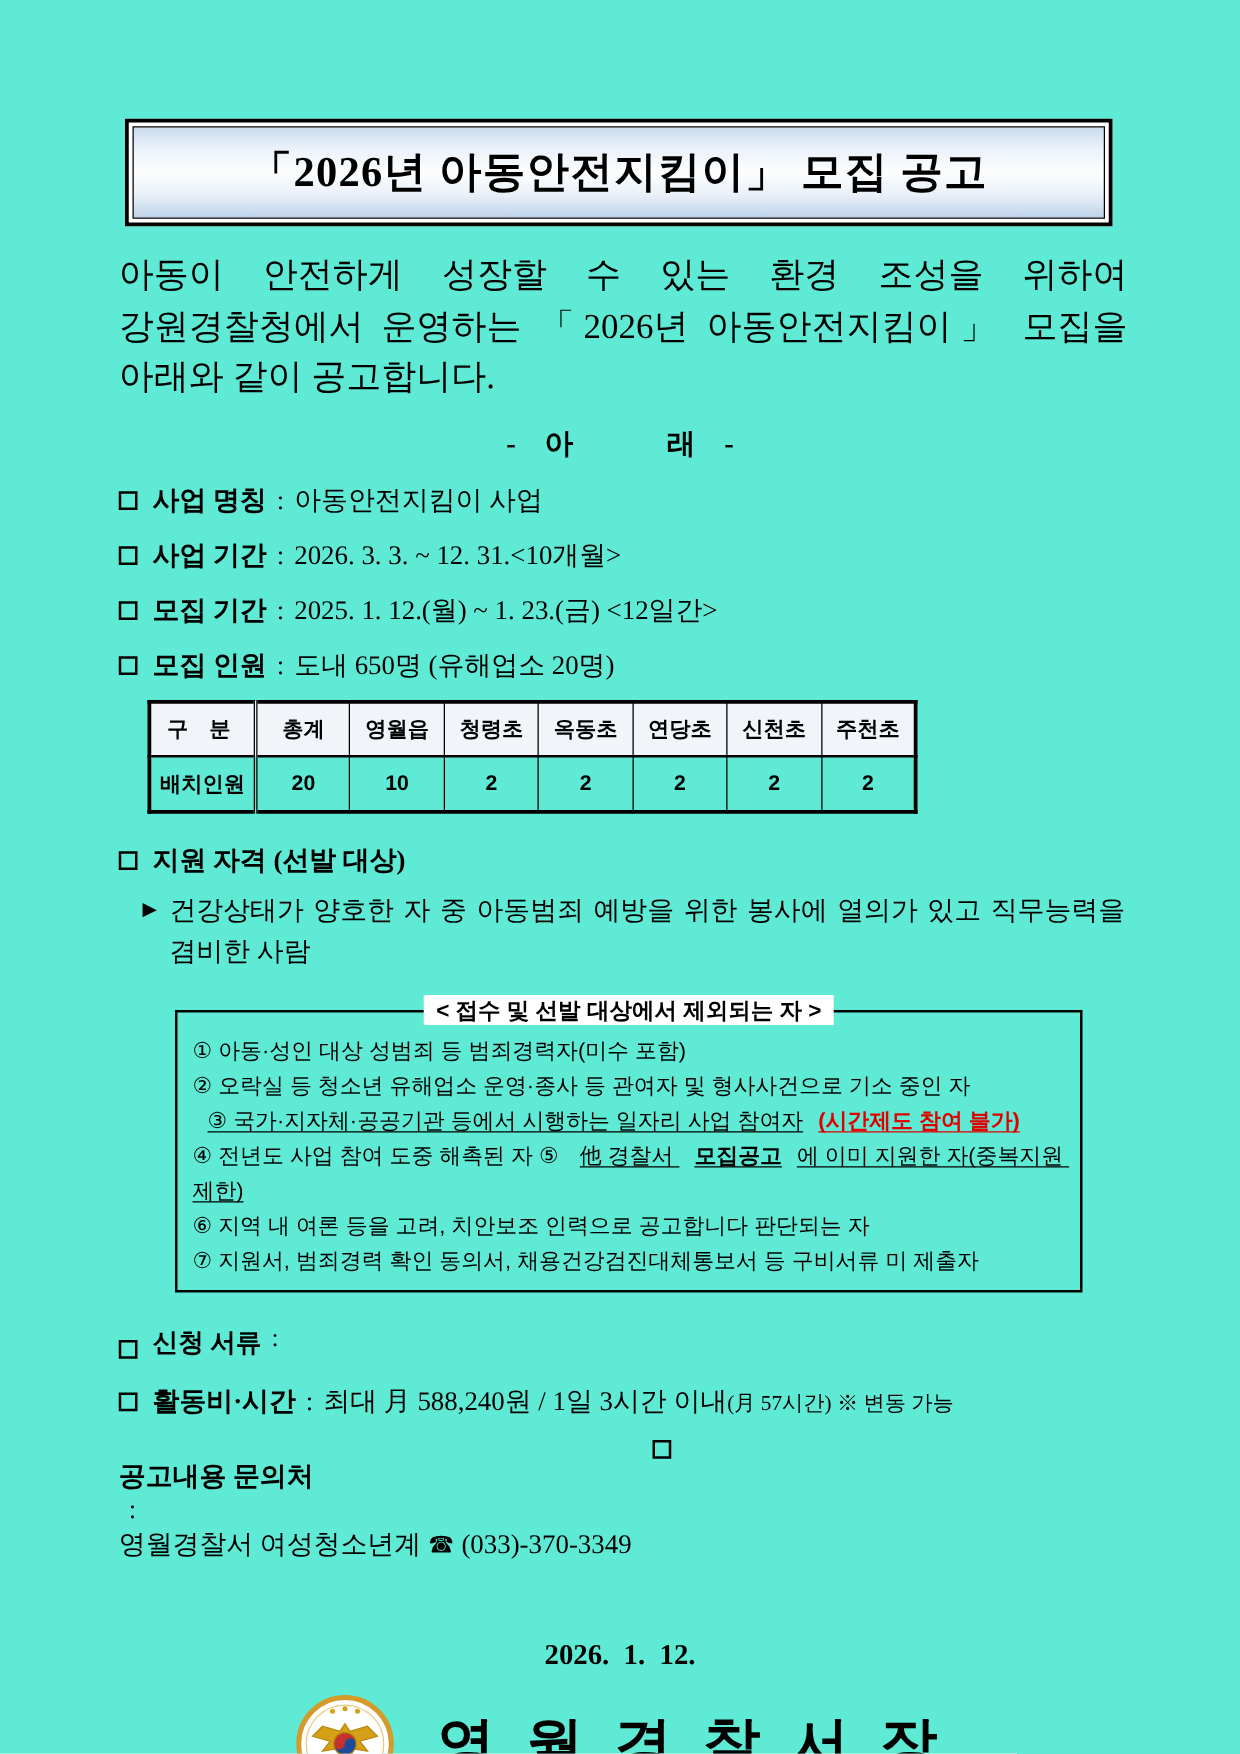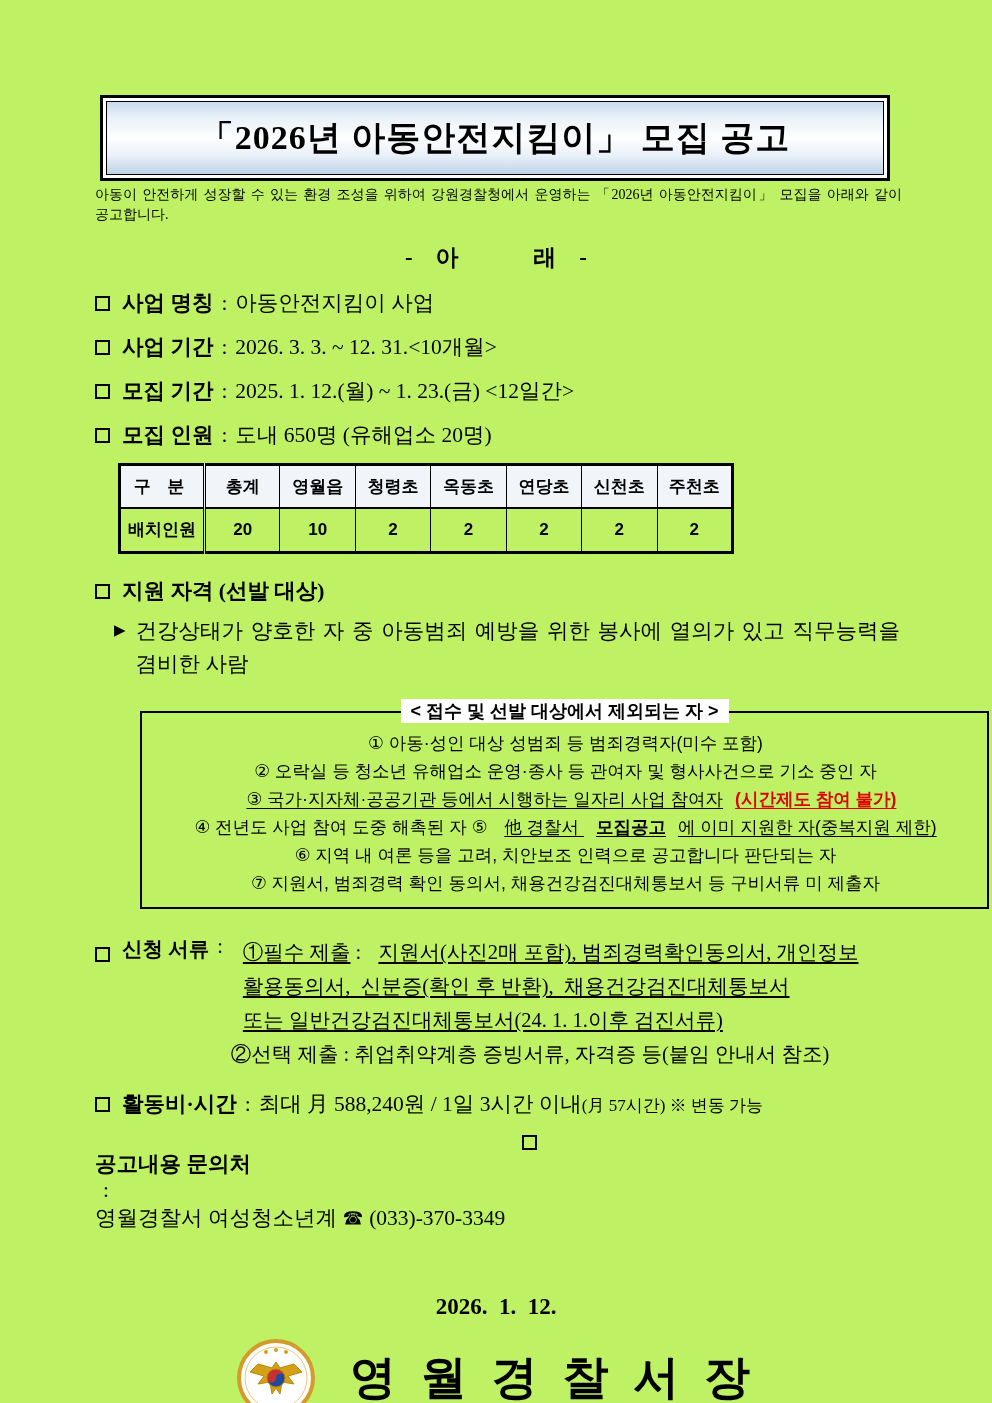--- a/index.html
+++ b/index.html
@@ -1,37 +1,37 @@
 <!DOCTYPE html>
 <html><head>
 <meta charset="utf-8">
 <style>
   * { margin:0; padding:0; box-sizing:border-box; }
   html,body { background:#ffffff; }
   .page {
     position:relative; width:992px; height:1403px; margin:0 auto;
-    background:#bef264; overflow:hidden;
+    background:#5eead4; overflow:hidden;
     font-family:"Liberation Serif","DejaVu Serif",serif; color:#000;
   }
 
   
   .title-box {
     margin:95px 0 0 100px; width:790px;
     border:3px solid #000; background:#fff; padding:3px;
   }
   .title-inner {
     border:1px solid #000; height:74px;
     background:linear-gradient(180deg,#c9daee 0%,#e9f1f9 22%,#fdfefe 50%,#e9f0f8 75%,#bed3e9 100%);
     display:flex; align-items:center; justify-content:center;
   }
   .title-text { font-size:34px; font-weight:bold; letter-spacing:1px; }
 
   
   .intro {
-    margin:4px 90px 0 95px; font-size:14px; line-height:1.45;
+    margin:20px 90px 0 95px; font-size:28px; line-height:1.45;
     text-align:justify; word-break:keep-all;
   }
 
   .below-divider {
     margin-top:16px; text-align:center; font-size:23px; font-weight:bold;
     white-space:pre;
   }
 
   
   .item { margin:15px 16px 0 95px; font-size:21.5px; display:flex; align-items:baseline; }
@@ -58,23 +58,23 @@
   table.deploy thead tr { border-bottom:2px solid #000; }
   .gubun { letter-spacing:6px; }
 
   
   .bullet-row { margin:10px 92px 0 114px; display:flex; font-size:21.5px; }
   .bullet-marker { font-size:15px; padding:6px 10px 0 0; flex:none; }
   .bullet-text { text-align:justify; word-break:keep-all; line-height:1.55; }
 
   
   .exc-box {
-    position:relative; margin:30px 0 0 140px; width:849px;
+    position:relative; margin:30px 0 0 140px; width:726px;
     border:2px solid #000; padding:16px 10px 10px 12px;
-    font-family:"Liberation Sans","DejaVu Sans",sans-serif; font-size:17.5px;text-align:center;
+    font-family:"Liberation Sans","DejaVu Sans",sans-serif; font-size:17.5px;
   }
   .exc-title {
     position:absolute; top:-14px; left:50%; transform:translateX(-50%);
     background:#fff; padding:0 10px; font-weight:bold; font-size:18px; white-space:pre;
   }
   .exc-line { line-height:28px; white-space:pre-wrap; }
   .u { text-decoration:underline; text-underline-offset:3px;margin-left:12px; }
   .red { color:#e00000; font-weight:bold; }
   .b { font-weight:bold; }
 
@@ -184,26 +184,20 @@
     <div class="exc-line"><span class="u">③ 국가·지자체·공공기관 등에서 시행하는 일자리 사업 참여자</span><span class="u red">(시간제도 참여 불가)</span></div>
     <div class="exc-line"><span>④ 전년도 사업 참여 도중 해촉된 자 ⑤ </span><span class="u">他 경찰서 </span><span class="u b">모집공고</span><span class="u">에 이미 지원한 자(중복지원 제한)</span></div>
     <div class="exc-line">⑥ 지역 내 여론 등을 고려, 치안보조 인력으로 공고합니다 판단되는 자</div>
     <div class="exc-line">⑦ 지원서, 범죄경력 확인 동의서, 채용건강검진대체통보서 등 구비서류 미 제출자</div>
   </div>
 
   <div class="docs">
     <span class="cb"></span>
     <span class="docs-label">신청 서류</span>
     <span class="sep">:</span>
-    <div class="docs-content">
-      <div class="docs-line"><span class="u">①필수 제출</span><span> : </span><span class="u">지원서(사진2매 포함), 범죄경력확인동의서, 개인정보</span></div>
-      <div class="docs-line u">활용동의서,  신분증(확인 후 반환),  채용건강검진대체통보서</div>
-      <div class="docs-line u">또는 일반건강검진대체통보서(24. 1. 1.이후 검진서류)</div>
-      <div class="docs-line">②선택 제출 : 취업취약계층 증빙서류, 자격증 등(붙임 안내서 참조)</div>
-    </div>
   </div>
 
   <div class="item allowance-row">
     <span class="cb"></span>
     <span class="item-label">활동비·시간</span>
     <span class="sep">:</span>
     <span class="item-value">최대 月 588,240원 / 1일 3시간 이내</span>
     <span class="item-value small">(月 57시간)</span>
     <span class="item-value small"> ※ 변동 가능</span>
   </div>

